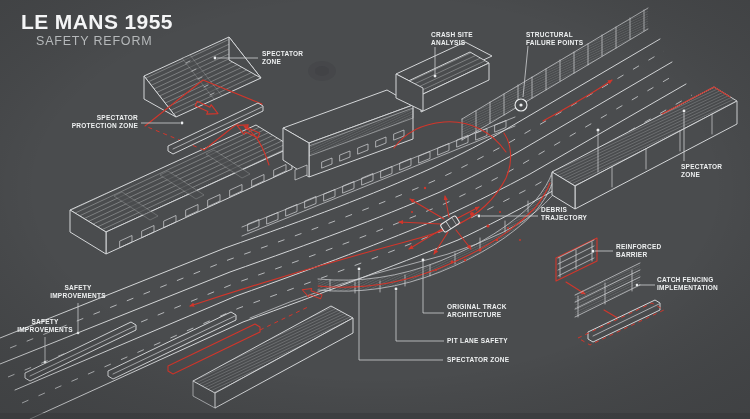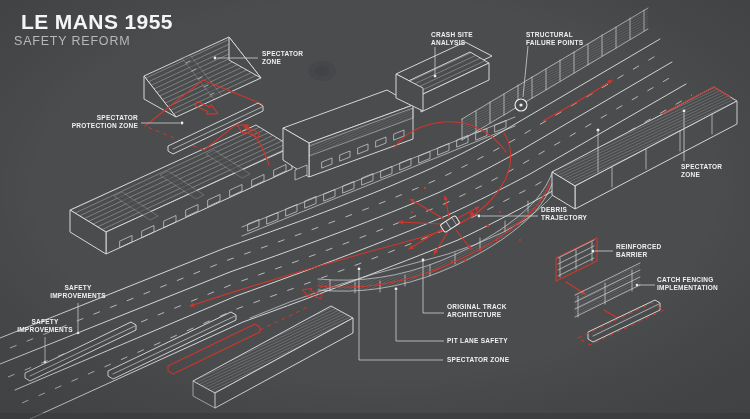--- a/index.html
+++ b/index.html
@@ -18,21 +18,21 @@
   .redf{fill:#4a4c4e;stroke:#d2362b;stroke-width:1.1;stroke-linejoin:round;}
   .redd{stroke:#d2362b;fill:none;stroke-width:1;stroke-dasharray:4 4;}
   .ldr{stroke:#cfd1d3;stroke-width:.8;fill:none;}
   .dot{fill:#eceeef;}
   
   .title{
     position:absolute;left:21px;top:10px;color:#f4f5f6;
     font-size:21px;font-weight:700;letter-spacing:.4px;line-height:23px;
   }
   .subtitle{
-    position:absolute;left:14px;top:34px;color:#b5b8ba;
+    position:absolute;left:36px;top:34px;color:#b5b8ba;
     font-size:12.5px;font-weight:400;letter-spacing:.8px;
   }
   .lbl{
     position:absolute;color:#eef0f1;
     font-size:6.5px;line-height:7.6px;font-weight:700;letter-spacing:.25px;
     white-space:pre-line;
   }
   .ta-r{text-align:right;}
   .ta-c{text-align:center;}
 </style>

